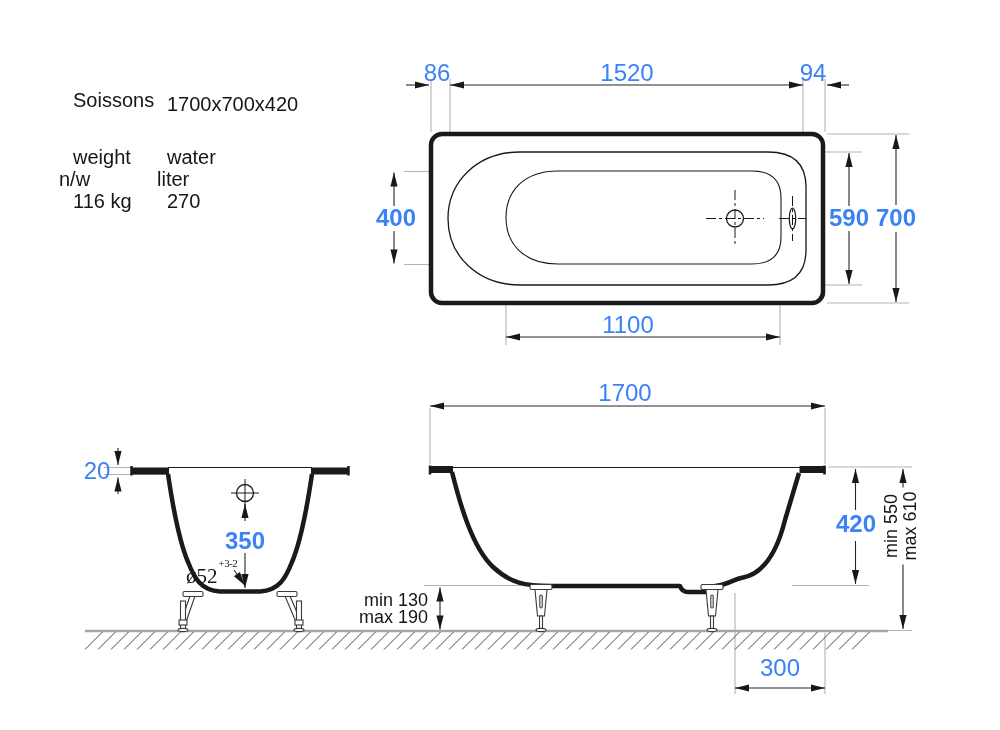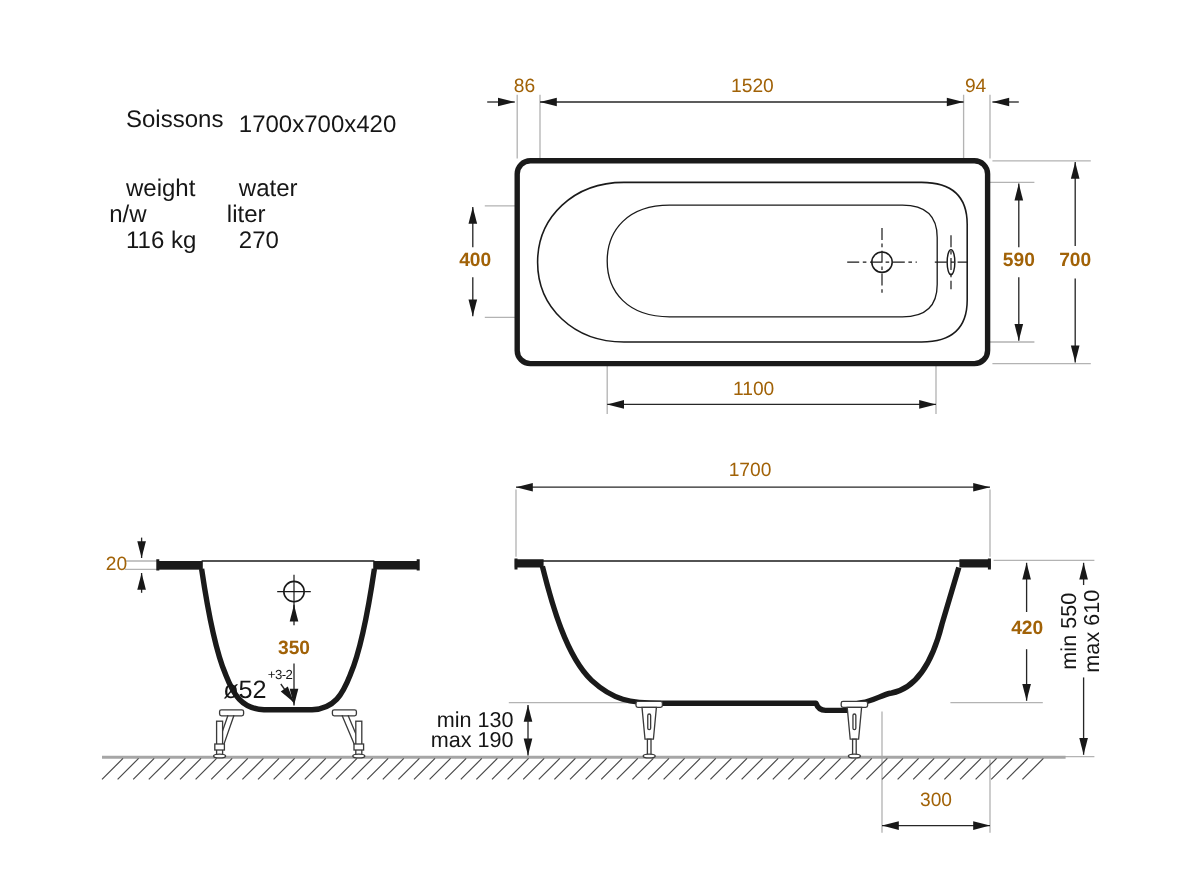--- a/index.html
+++ b/index.html
@@ -1,26 +1,26 @@
 <!DOCTYPE html>
 <html><head>
 <meta charset="utf-8">
 <style>
   html,body{margin:0;padding:0;background:#ffffff;}
   #page{position:relative;width:1000px;height:730px;background:#fff;overflow:hidden;
         font-family:"Liberation Sans","DejaVu Sans",sans-serif;color:#161616;}
   svg.art{position:absolute;left:0;top:0;}
-  .lbl{position:absolute;transform:translate(-50%,-50%);font-size:16px;line-height:20px;
-       white-space:nowrap;color:#a16207;}
+  .lbl{position:absolute;transform:translate(-50%,-50%);font-size:24px;line-height:20px;
+       white-space:nowrap;color:#3b82f6;}
   .bg{background:#ffffff;padding:0 3px;font-weight:bold;}
-  .tl{position:absolute;font-size:20px;line-height:20px;white-space:nowrap;margin-left:32px;}
+  .tl{position:absolute;font-size:20px;line-height:20px;white-space:nowrap;}
   .rlb{position:absolute;transform:translate(-100%,-50%);font-size:18px;white-space:nowrap;}
   .rot{position:absolute;transform:translate(-50%,-50%) rotate(-90deg);font-size:18px;
        line-height:19px;text-align:center;background:#fff;padding:1px 4px;white-space:nowrap;}
-  .lfl{position:absolute;transform:translate(0,-50%);font-size:21px;white-space:nowrap;}
+  .lfl{position:absolute;transform:translate(0,-50%);font-size:21px;white-space:nowrap;font-family:Liberation Serif, serif;}
   .sup{font-size:11px;position:relative;top:-8px;margin-left:1px;letter-spacing:-0.5px;}
 </style>
 </head>
 <body>
 
 <div id="page">
 
 <svg class="art" width="1000" height="730" viewBox="0 0 1000 730">
   <defs>
     <marker id="arr" viewBox="0 0 16 10" refX="15" refY="5" markerWidth="16" markerHeight="10" orient="auto-start-reverse" markerUnits="userSpaceOnUse">

